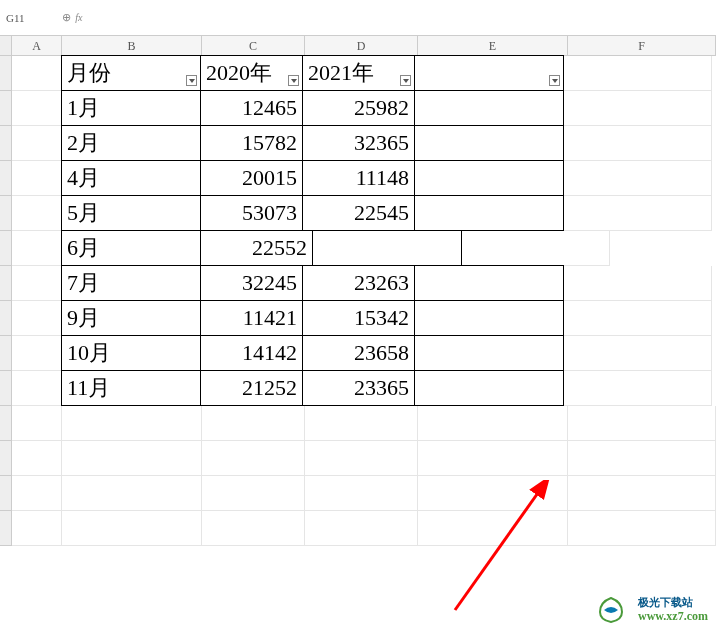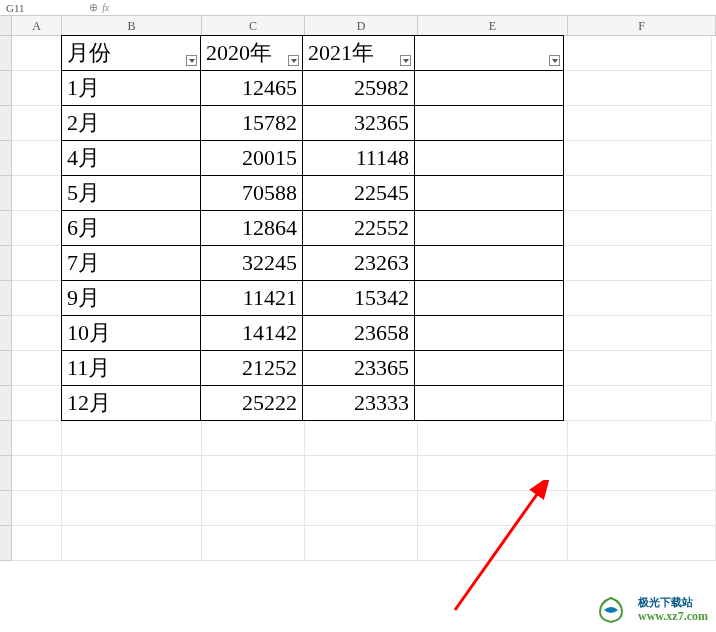--- a/index.html
+++ b/index.html
@@ -9,26 +9,25 @@
     }
     body {
       font-family: "SimSun", "宋体", serif;
       background: #fff;
       width: 716px;
       height: 632px;
       overflow: hidden;
       position: relative;
     }
     .formula-bar {
-      height: 16px;
+      height: 36px;
       display: flex;
       align-items: center;
       border-bottom: 1px solid #ccc;
       padding-left: 2px;
-      gap: 27px;
     }
     .name-box {
       width: 60px;
       font-size: 11px;
       color: #555;
       padding-left: 4px;
     }
     .fx-area {
       display: flex;
       align-items: center;
@@ -207,30 +206,29 @@
         <div class="cell col-B data-cell">4月</div>
         <div class="cell col-C data-cell right">20015</div>
         <div class="cell col-D data-cell right">11148</div>
         <div class="cell col-E data-cell"></div>
         <div class="cell col-F"></div>
       </div>
       <div class="row">
         <div class="row-header"></div>
         <div class="cell col-A"></div>
         <div class="cell col-B data-cell">5月</div>
-        <div class="cell col-C data-cell right">70588</div>
+        <div class="cell col-C data-cell right">53073</div>
         <div class="cell col-D data-cell right">22545</div>
         <div class="cell col-E data-cell"></div>
         <div class="cell col-F"></div>
       </div>
       <div class="row">
         <div class="row-header"></div>
         <div class="cell col-A"></div>
         <div class="cell col-B data-cell">6月</div>
-        <div class="cell col-C data-cell right">12864</div>
         <div class="cell col-D data-cell right">22552</div>
         <div class="cell col-E data-cell"></div>
         <div class="cell col-F"></div>
       </div>
       <div class="row">
         <div class="row-header"></div>
         <div class="cell col-A"></div>
         <div class="cell col-B data-cell">7月</div>
         <div class="cell col-C data-cell right">32245</div>
         <div class="cell col-D data-cell right">23263</div>
@@ -254,29 +252,20 @@
         <div class="cell col-D data-cell right">23658</div>
         <div class="cell col-E data-cell"></div>
         <div class="cell col-F"></div>
       </div>
       <div class="row">
         <div class="row-header"></div>
         <div class="cell col-A"></div>
         <div class="cell col-B data-cell">11月</div>
         <div class="cell col-C data-cell right">21252</div>
         <div class="cell col-D data-cell right">23365</div>
-        <div class="cell col-E data-cell"></div>
-        <div class="cell col-F"></div>
-      </div>
-      <div class="row">
-        <div class="row-header"></div>
-        <div class="cell col-A"></div>
-        <div class="cell col-B data-cell">12月</div>
-        <div class="cell col-C data-cell right">25222</div>
-        <div class="cell col-D data-cell right">23333</div>
         <div class="cell col-E data-cell"></div>
         <div class="cell col-F"></div>
       </div>
       <div class="row">
         <div class="row-header"></div>
         <div class="cell col-A"></div>
         <div class="cell col-B"></div>
         <div class="cell col-C"></div>
         <div class="cell col-D"></div>
         <div class="cell col-E"></div>

